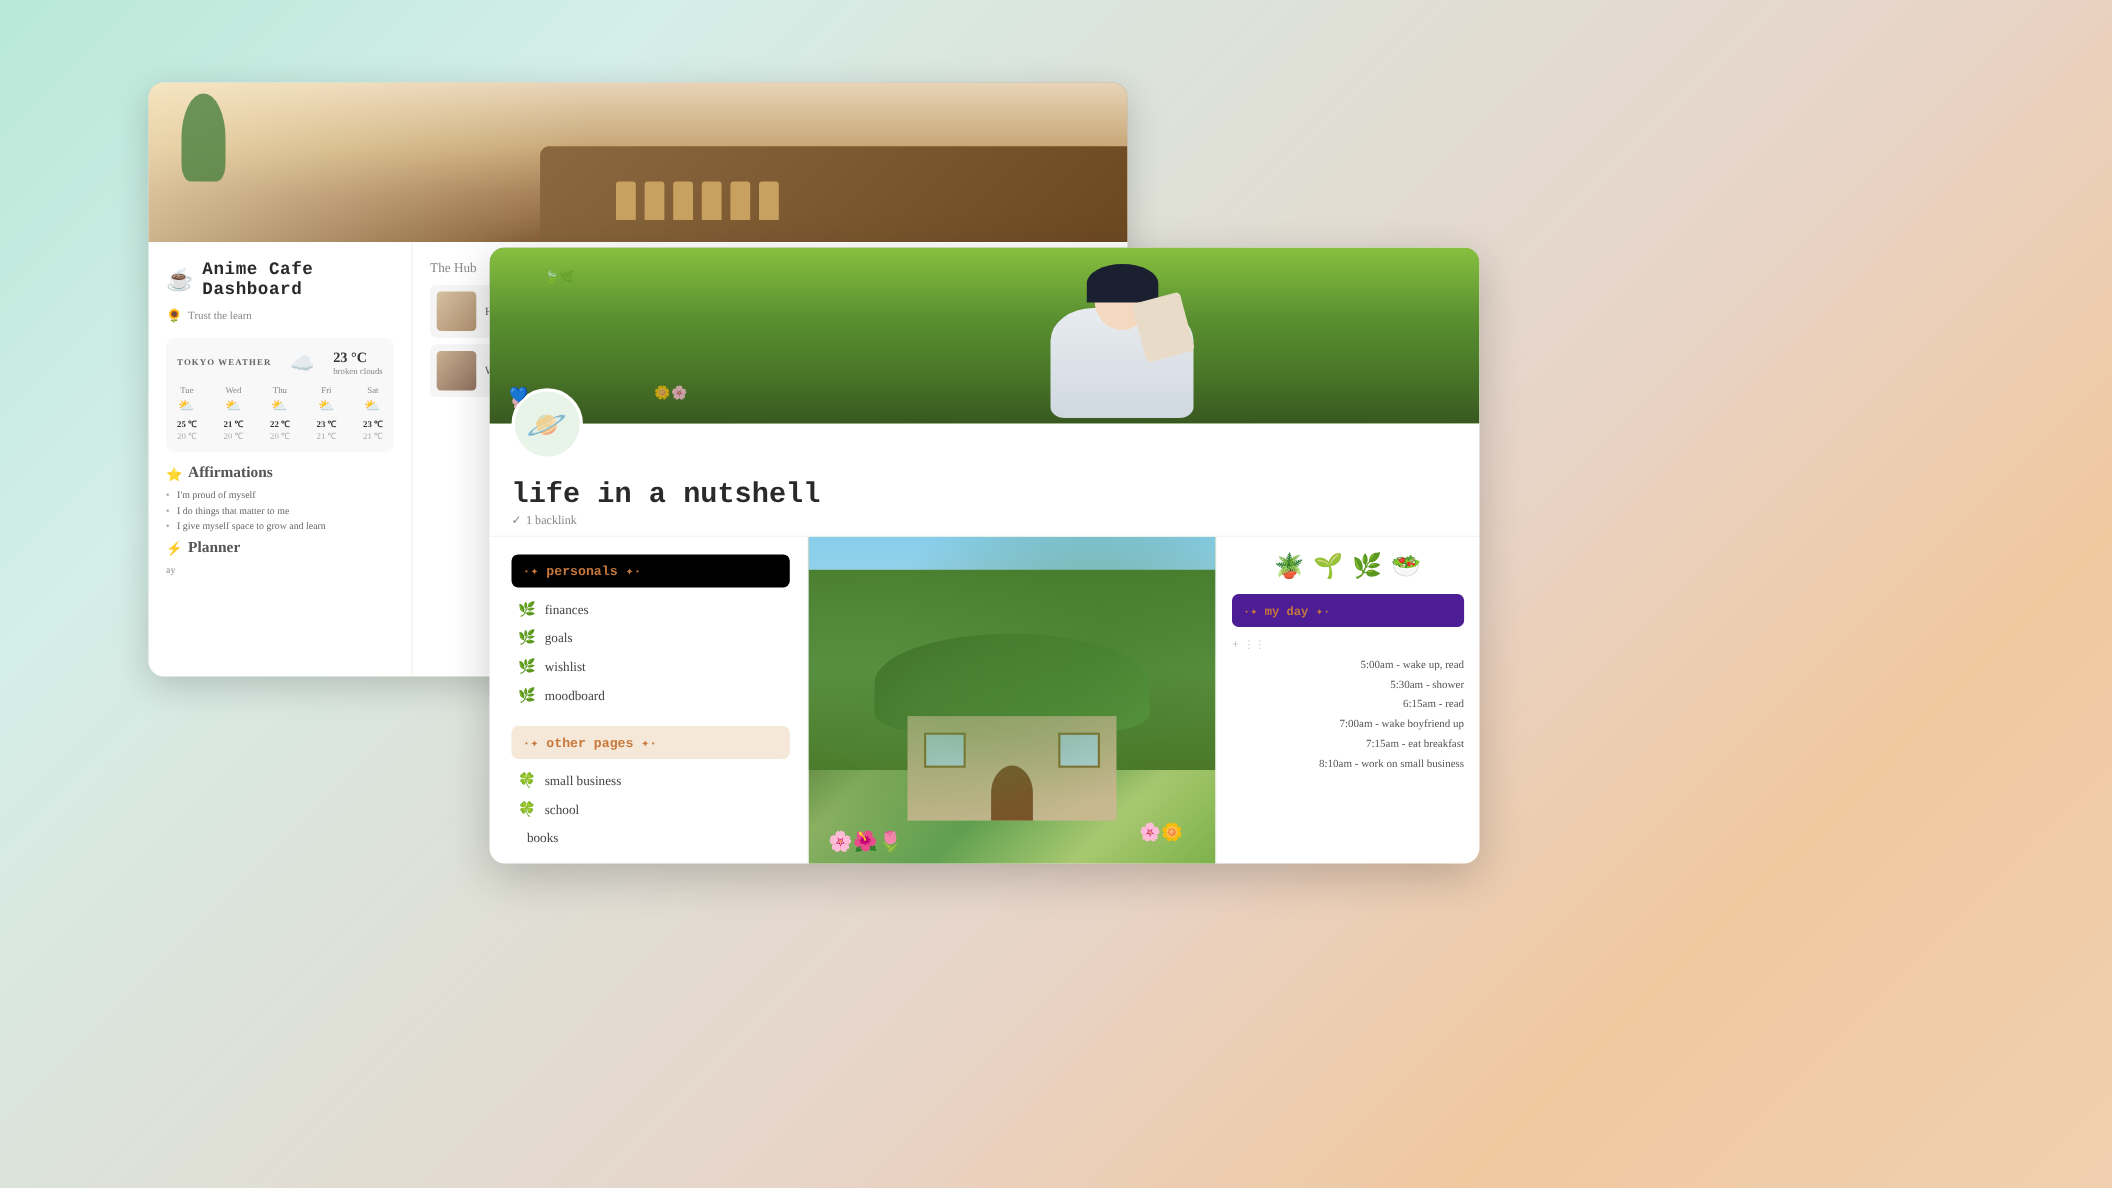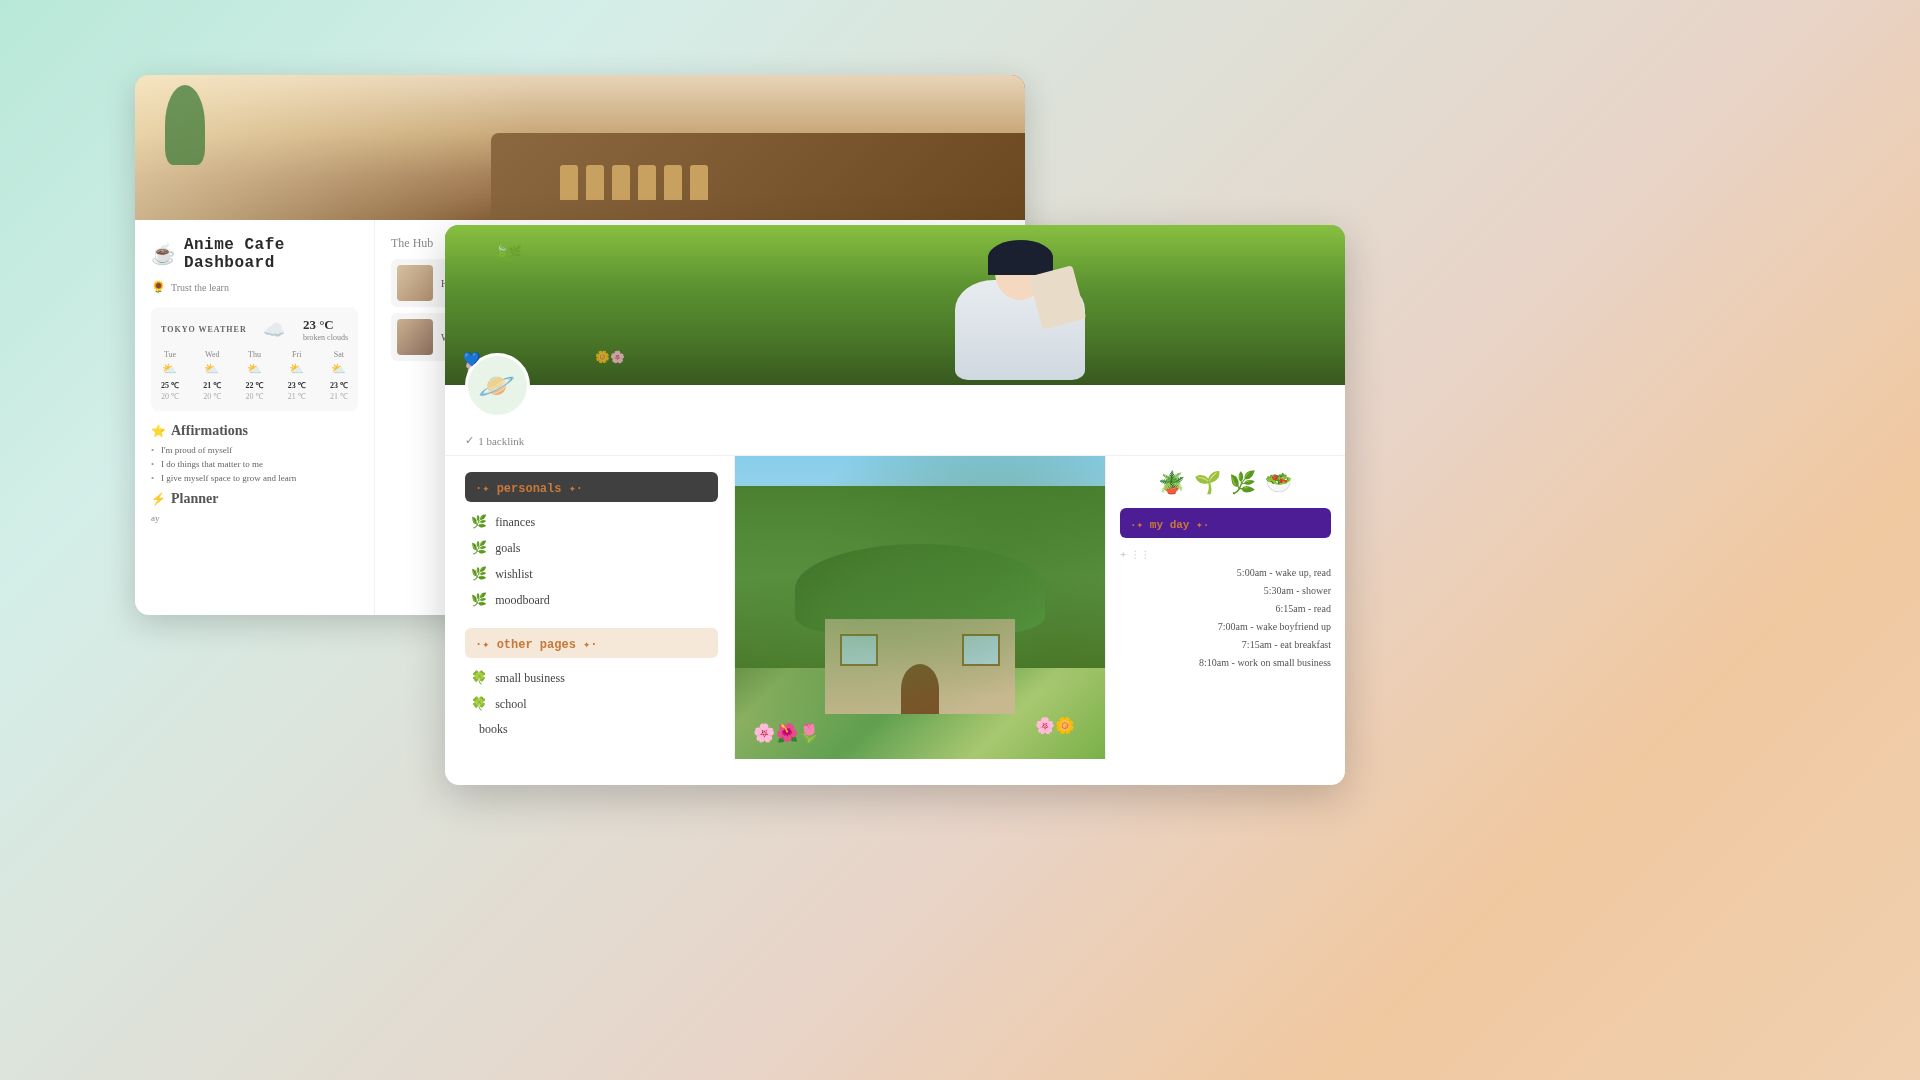--- a/index.html
+++ b/index.html
@@ -344,21 +344,21 @@
       padding: 16px 16px 16px 20px;
       border-right: 1px solid #f0f0f0;
       overflow-y: auto;
     }
 
     .personals-section {
       margin-bottom: 16px;
     }
 
     .section-badge {
-      background: #404040;
+      background: #000000;
       border-radius: 6px;
       padding: 6px 10px;
       margin-bottom: 8px;
     }
 
     .section-badge-text {
       font-family: 'Courier New', monospace;
       font-size: 12px;
       font-weight: bold;
       color: #c8783a;
@@ -590,20 +590,21 @@
   </div>
 
   <div style="display:flex;align-items:flex-end;padding:0 20px;margin-top:-32px;position:relative;z-index:10;margin-bottom:8px;">
     <div class="profile-avatar">
       <span class="profile-heart">💙</span>
       <span style="font-size:30px;">🪐</span>
     </div>
   </div>
 
   <div class="right-card-profile-bar">
+    <div class="page-title">life in a nutshell</div>
     <div class="backlink">
       <span class="checkmark">✓</span>
       <span>1 backlink</span>
     </div>
   </div>
 
   <div class="content-area">
 
     <div class="left-panel">
 

